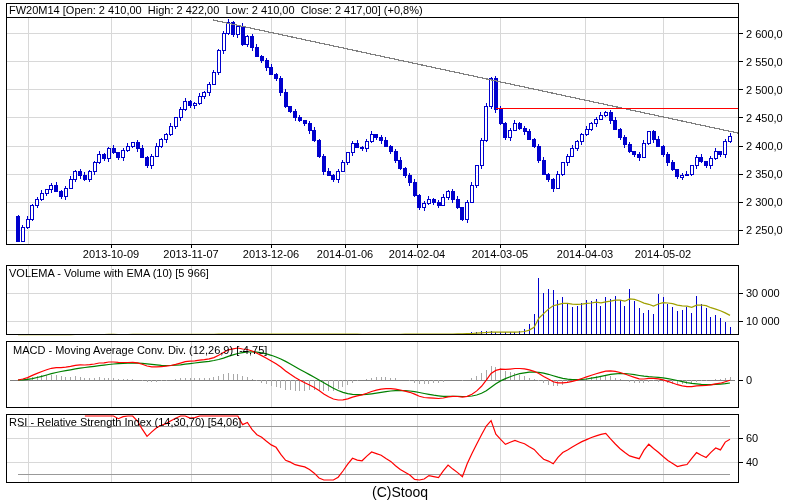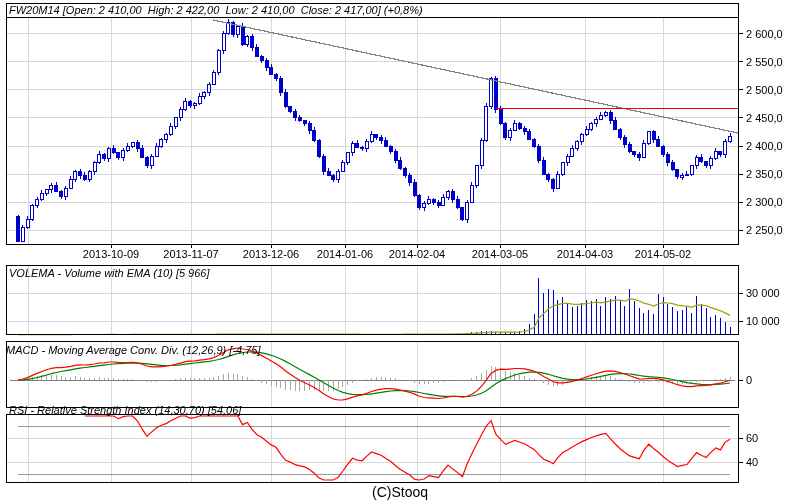--- a/index.html
+++ b/index.html
@@ -1,18 +1,18 @@
 <!DOCTYPE html>
 <html><head>
 <meta charset="utf-8">
 <style>
   html,body{margin:0;padding:0;background:#fff;}
   .chart{position:relative;width:800px;height:500px;background:#ffffff;
          font-family:"Liberation Sans",sans-serif;overflow:hidden;}
-  .ptitle{position:absolute;font-size:11px;line-height:12px;color:#000;white-space:pre;font-style:italic;}
+  .ptitle{position:absolute;font-size:11px;line-height:12px;color:#000;white-space:pre;}
   .footer{position:absolute;left:0;right:0;top:484px;text-align:center;
           font-size:14px;color:#000;}
   svg{position:absolute;left:0;top:0;}
 </style>
 </head>
 <body>
 
 <div class="chart">
   <svg id="chart-svg" width="800" height="500">
       <g>
@@ -735,16 +735,16 @@
         <line x1="500" y1="244" x2="500" y2="248" stroke="#000000" stroke-width="1" shape-rendering="crispEdges"></line>
         <text x="500" y="258" font-size="11" font-family="&quot;Liberation Sans&quot;,sans-serif" fill="#000000" text-anchor="middle">2014-03-05</text>
         <line x1="585" y1="244" x2="585" y2="248" stroke="#000000" stroke-width="1" shape-rendering="crispEdges"></line>
         <text x="585" y="258" font-size="11" font-family="&quot;Liberation Sans&quot;,sans-serif" fill="#000000" text-anchor="middle">2014-04-03</text>
         <line x1="663" y1="244" x2="663" y2="248" stroke="#000000" stroke-width="1" shape-rendering="crispEdges"></line>
         <text x="663" y="258" font-size="11" font-family="&quot;Liberation Sans&quot;,sans-serif" fill="#000000" text-anchor="middle">2014-05-02</text>
       </g>
     </svg>
   <div class="ptitle" style="left:9px;top:4px;">FW20M14 [Open: 2 410,00  High: 2 422,00  Low: 2 410,00  Close: 2 417,00] (+0,8%)</div>
   <div class="ptitle" style="left:9px;top:267px;">VOLEMA - Volume with EMA (10) [5 966]</div>
-  <div class="ptitle" style="left:6px;top:344px;">MACD - Moving Average Conv. Div. (12,26,9) [-4,75]</div>
-  <div class="ptitle" style="left:9px;top:404px;">RSI - Relative Strength Index (14,30,70) [54,06]</div>
+  <div class="ptitle" style="left:13px;top:344px;">MACD - Moving Average Conv. Div. (12,26,9) [-4,75]</div>
+  <div class="ptitle" style="left:9px;top:416px;">RSI - Relative Strength Index (14,30,70) [54,06]</div>
   <div class="footer">(C)Stooq</div>
 </div>
 
 </body></html>

